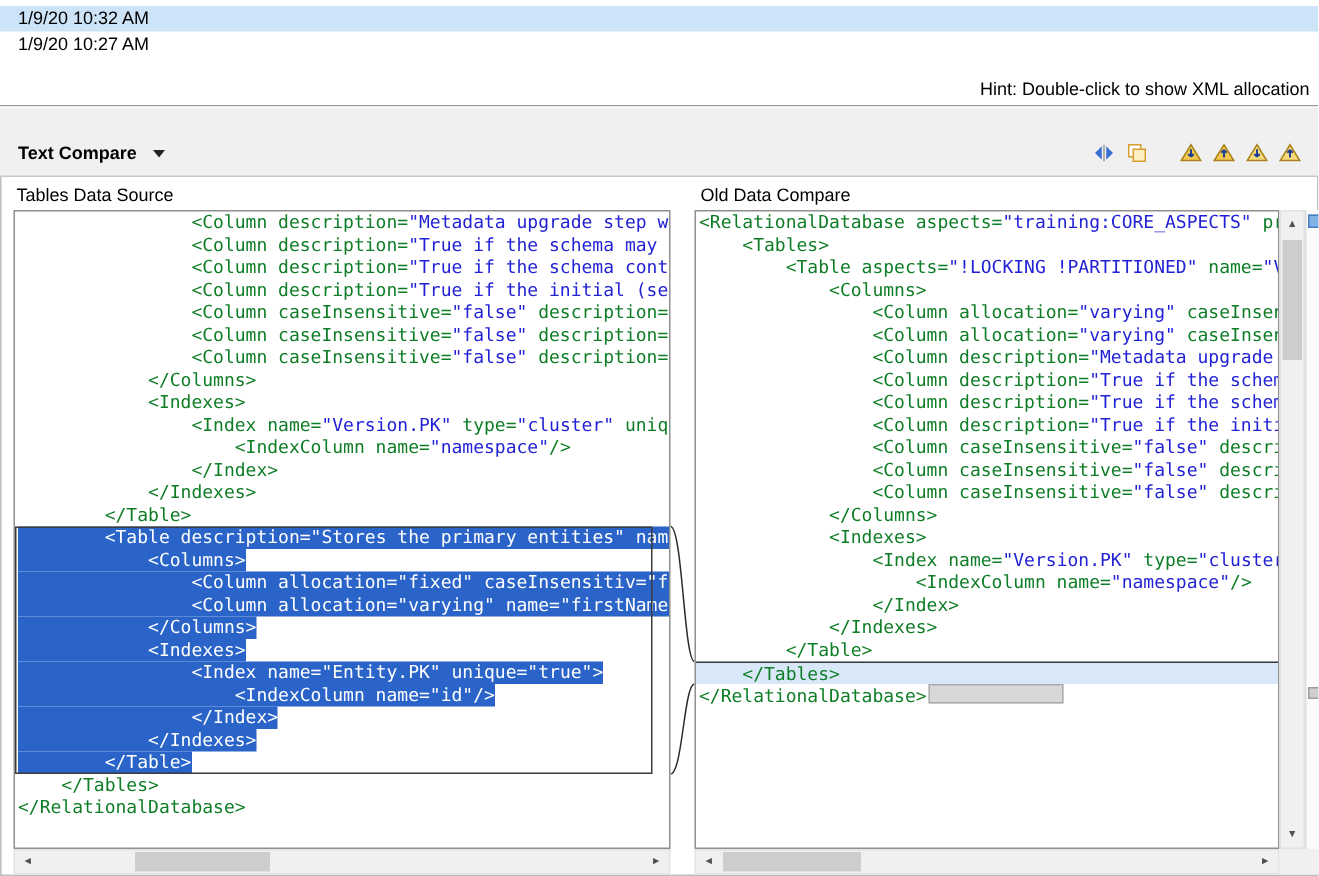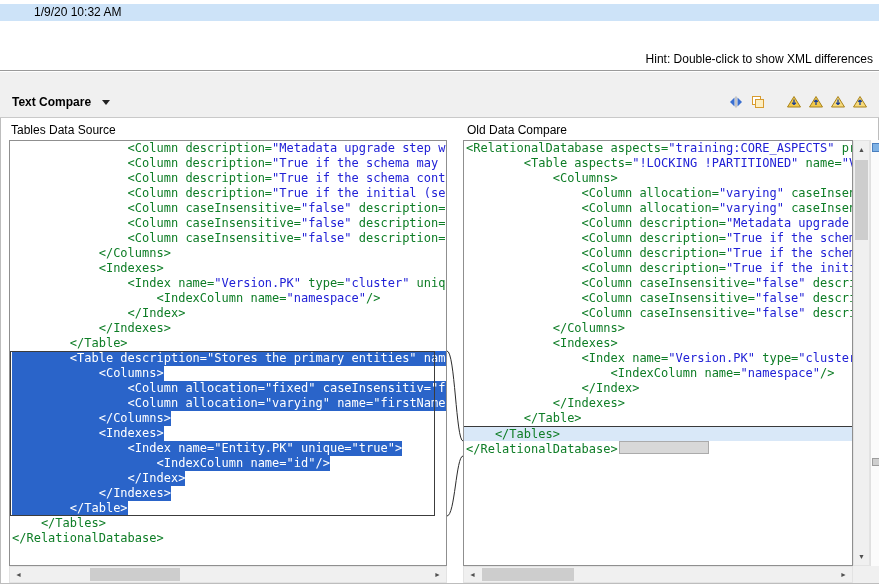--- a/index.html
+++ b/index.html
@@ -3,21 +3,21 @@
 <meta charset="utf-8">
 <style>
   html,body{margin:0;padding:0;background:#fff;}
   .screen{
     position:relative;width:879px;height:584px;overflow:hidden;
     font-family:"Liberation Sans",sans-serif;font-size:12px;color:#000;
     background:#fff;
   }
   
   .history{position:absolute;top:0;left:0;right:0;height:46px;background:#fff;padding-top:4px;box-sizing:border-box;}
-  .history-row{height:17px;line-height:17px;padding-left:34px;}
+  .history-row{height:17px;line-height:17px;padding-left:12px;}
   .history-row.selected{background:var(--history-selected-bg);}
   
   .hint-area{position:absolute;top:46px;left:0;right:0;height:24px;background:#fff;}
   .hint-text{position:absolute;right:6px;top:6px;color:#000;}
   .divider{position:absolute;top:70px;left:0;right:0;height:1px;background:#9a9a9a;}
   .divider2{position:absolute;top:71px;left:0;right:0;height:1px;background:#ffffff;}
   
   .toolbar{position:absolute;top:72px;left:0;right:0;height:46px;background:#f0f0f0;border-bottom:1px solid #c9c9c9;box-sizing:border-box;}
   .toolbar-row{position:absolute;left:0;right:0;bottom:2px;height:26px;display:flex;align-items:center;}
   .mode-btn{display:flex;align-items:center;gap:11px;margin-left:12px;cursor:default;}
@@ -64,24 +64,25 @@
   .hscroll .rarr{right:1px;top:0;}
   .sb-corner{position:absolute;left:852px;top:448px;width:26px;height:17px;background:#f0f0f0;}
 </style>
 </head>
 <body>
 
 <div class="screen">
 
   <div class="history" id="history-rows">
       <div class="history-row selected">1/9/20 10:32 AM</div>
+      <div class="history-row">1/9/20 10:27 AM</div>
     </div>
 
   <div class="hint-area">
-    <span class="hint-text">Hint: Double-click to show XML differences</span>
+    <span class="hint-text">Hint: Double-click to show XML allocation</span>
   </div>
   <div class="divider"></div>
   <div class="divider2"></div>
 
   <div class="toolbar">
     <div class="toolbar-row">
       <div class="mode-btn">
         <span class="mode-label">Text Compare</span>
         <span class="dd-arrow"></span>
       </div>
@@ -161,20 +162,21 @@
           <div class="code-line"><span class="line-inner hl"><span class="tag">        &lt;/Table&gt;</span></span></div>
           <div class="code-line"><span class="line-inner"><span class="tag">    &lt;/Tables&gt;</span></span></div>
           <div class="code-line"><span class="line-inner"><span class="tag">&lt;/RelationalDatabase&gt;</span></span></div>
         </div>
       <div class="diff-outline"></div>
     </div>
 
     <div class="pane pane-right">
       <div id="right-lines">
           <div class="code-line"><span class="line-inner"><span class="tag">&lt;RelationalDatabase aspects=</span><span class="str">"training:CORE_ASPECTS"</span><span class="tag"> pr</span></span></div>
+          <div class="code-line"><span class="line-inner"><span class="tag">    &lt;Tables&gt;</span></span></div>
           <div class="code-line"><span class="line-inner"><span class="tag">        &lt;Table aspects=</span><span class="str">"!LOCKING !PARTITIONED"</span><span class="tag"> name=</span><span class="str">"Ver</span></span></div>
           <div class="code-line"><span class="line-inner"><span class="tag">            &lt;Columns&gt;</span></span></div>
           <div class="code-line"><span class="line-inner"><span class="tag">                &lt;Column allocation=</span><span class="str">"varying"</span><span class="tag"> caseInsensitiv</span></span></div>
           <div class="code-line"><span class="line-inner"><span class="tag">                &lt;Column allocation=</span><span class="str">"varying"</span><span class="tag"> caseInsensiti</span></span></div>
           <div class="code-line"><span class="line-inner"><span class="tag">                &lt;Column description=</span><span class="str">"Metadata upgrade step</span></span></div>
           <div class="code-line"><span class="line-inner"><span class="tag">                &lt;Column description=</span><span class="str">"True if the schema may</span></span></div>
           <div class="code-line"><span class="line-inner"><span class="tag">                &lt;Column description=</span><span class="str">"True if the schema con</span></span></div>
           <div class="code-line"><span class="line-inner"><span class="tag">                &lt;Column description=</span><span class="str">"True if the initial (s</span></span></div>
           <div class="code-line"><span class="line-inner"><span class="tag">                &lt;Column caseInsensitive=</span><span class="str">"false"</span><span class="tag"> descriptio</span></span></div>
           <div class="code-line"><span class="line-inner"><span class="tag">                &lt;Column caseInsensitive=</span><span class="str">"false"</span><span class="tag"> descriptio</span></span></div>

